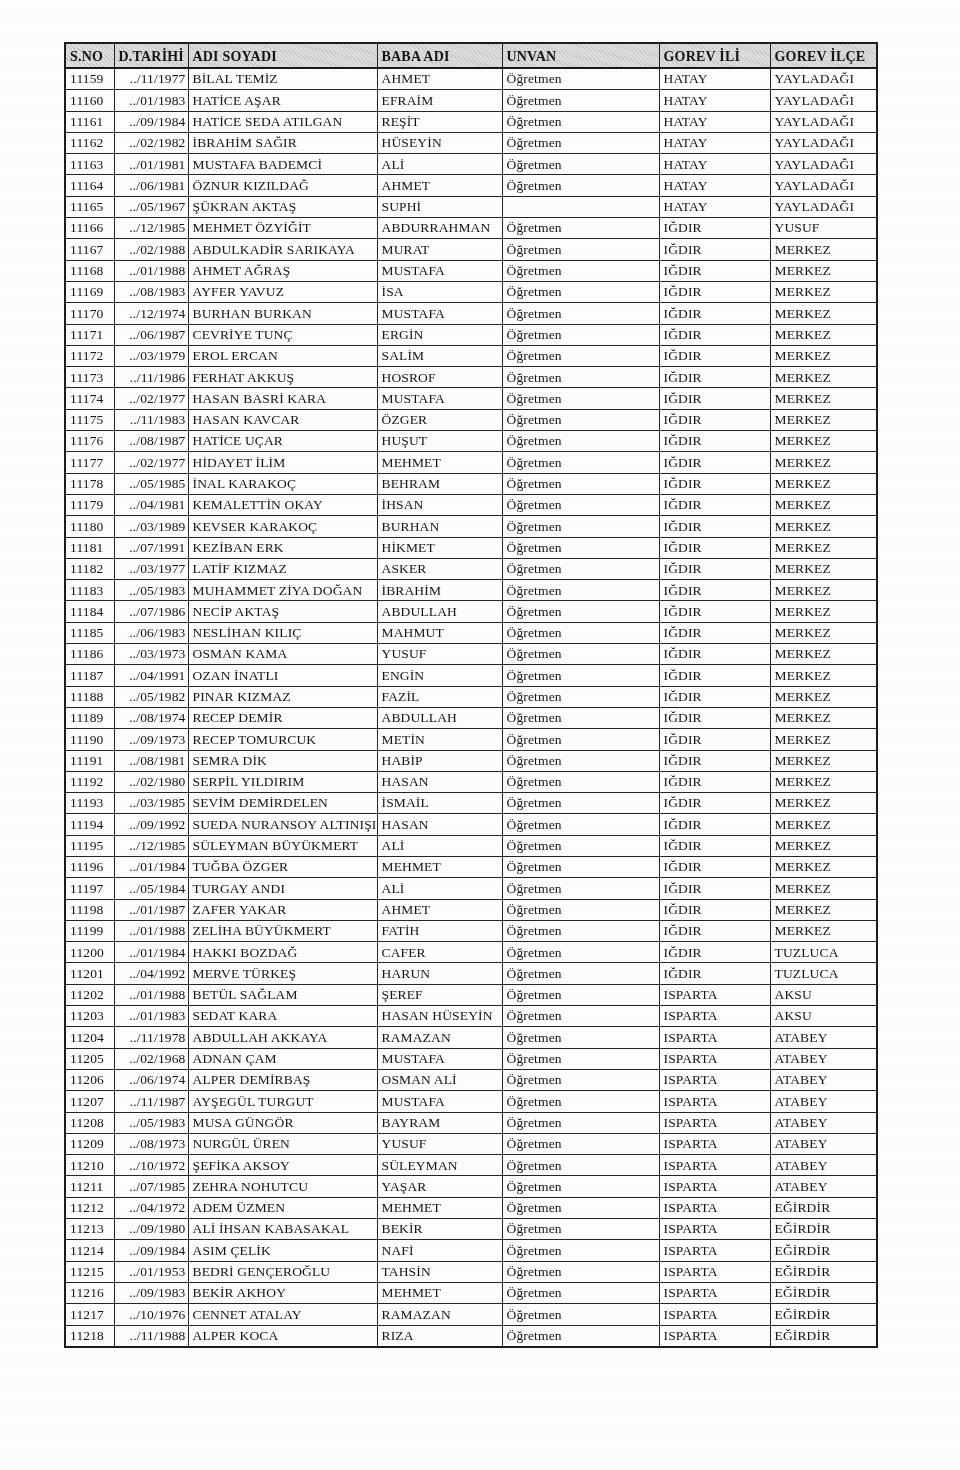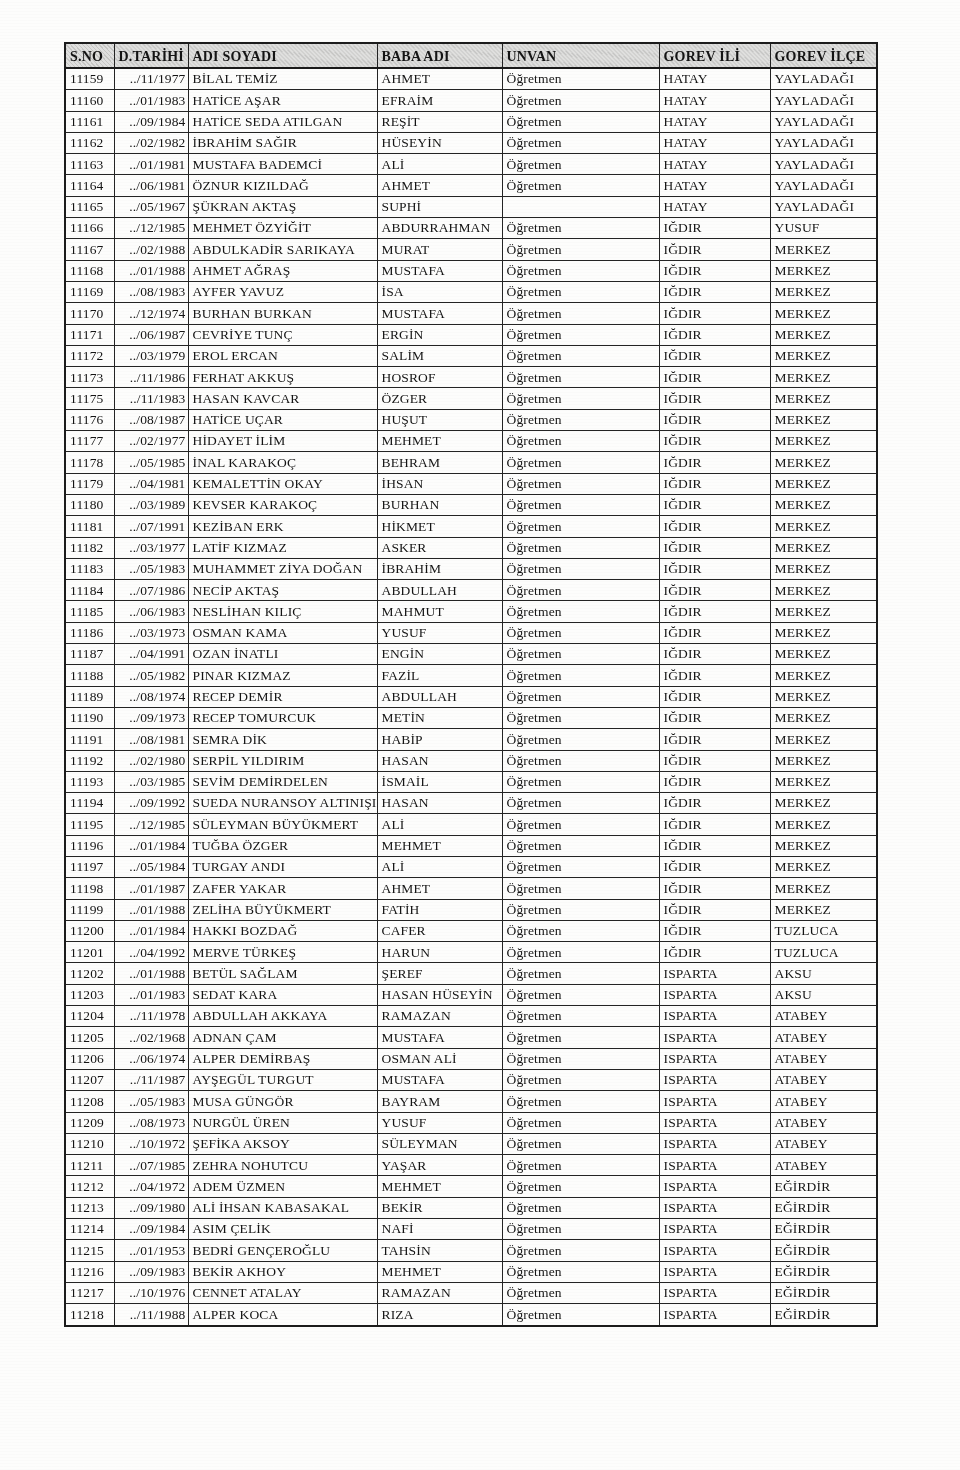--- a/index.html
+++ b/index.html
@@ -232,20 +232,29 @@
         <tr>
           <td class="cell-sno">11173</td>
           <td class="cell-date">../11/1986</td>
           <td class="cell-name">FERHAT AKKUŞ</td>
           <td class="cell-baba">HOSROF</td>
           <td class="cell-unvan">Öğretmen</td>
           <td class="cell-ili">IĞDIR</td>
           <td class="cell-ilce">MERKEZ</td>
         </tr>
         <tr>
+          <td class="cell-sno">11174</td>
+          <td class="cell-date">../02/1977</td>
+          <td class="cell-name">HASAN BASRİ KARA</td>
+          <td class="cell-baba">MUSTAFA</td>
+          <td class="cell-unvan">Öğretmen</td>
+          <td class="cell-ili">IĞDIR</td>
+          <td class="cell-ilce">MERKEZ</td>
+        </tr>
+        <tr>
           <td class="cell-sno">11175</td>
           <td class="cell-date">../11/1983</td>
           <td class="cell-name">HASAN KAVCAR</td>
           <td class="cell-baba">ÖZGER</td>
           <td class="cell-unvan">Öğretmen</td>
           <td class="cell-ili">IĞDIR</td>
           <td class="cell-ilce">MERKEZ</td>
         </tr>
         <tr>
           <td class="cell-sno">11176</td>

